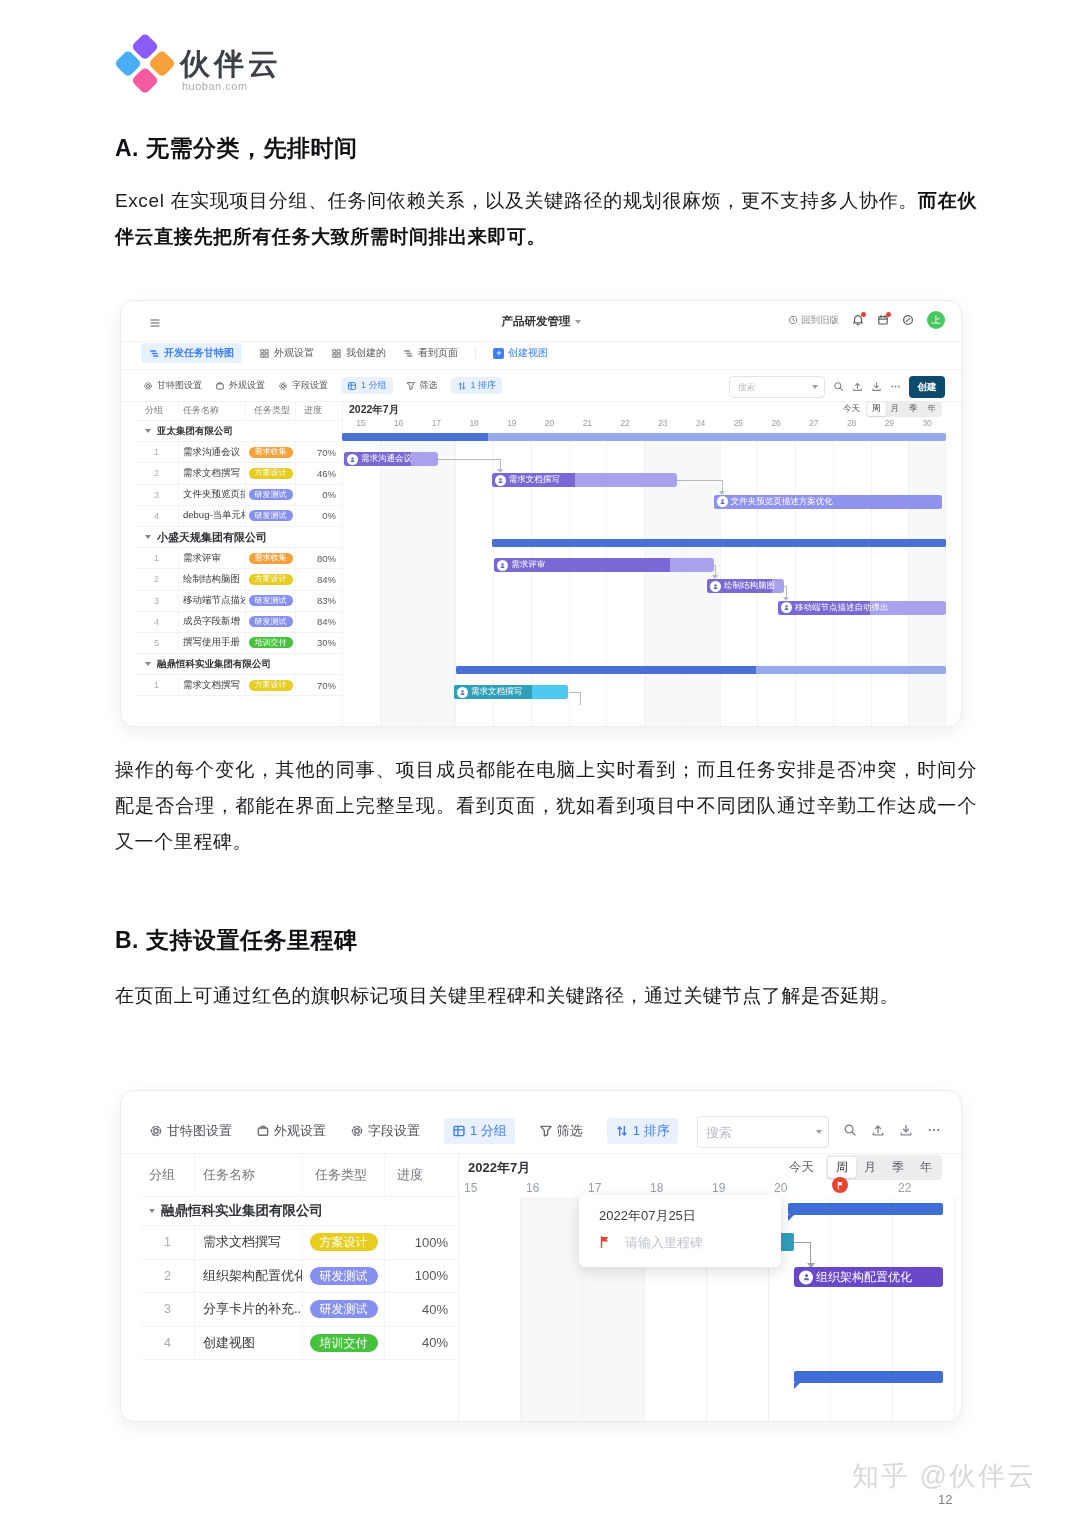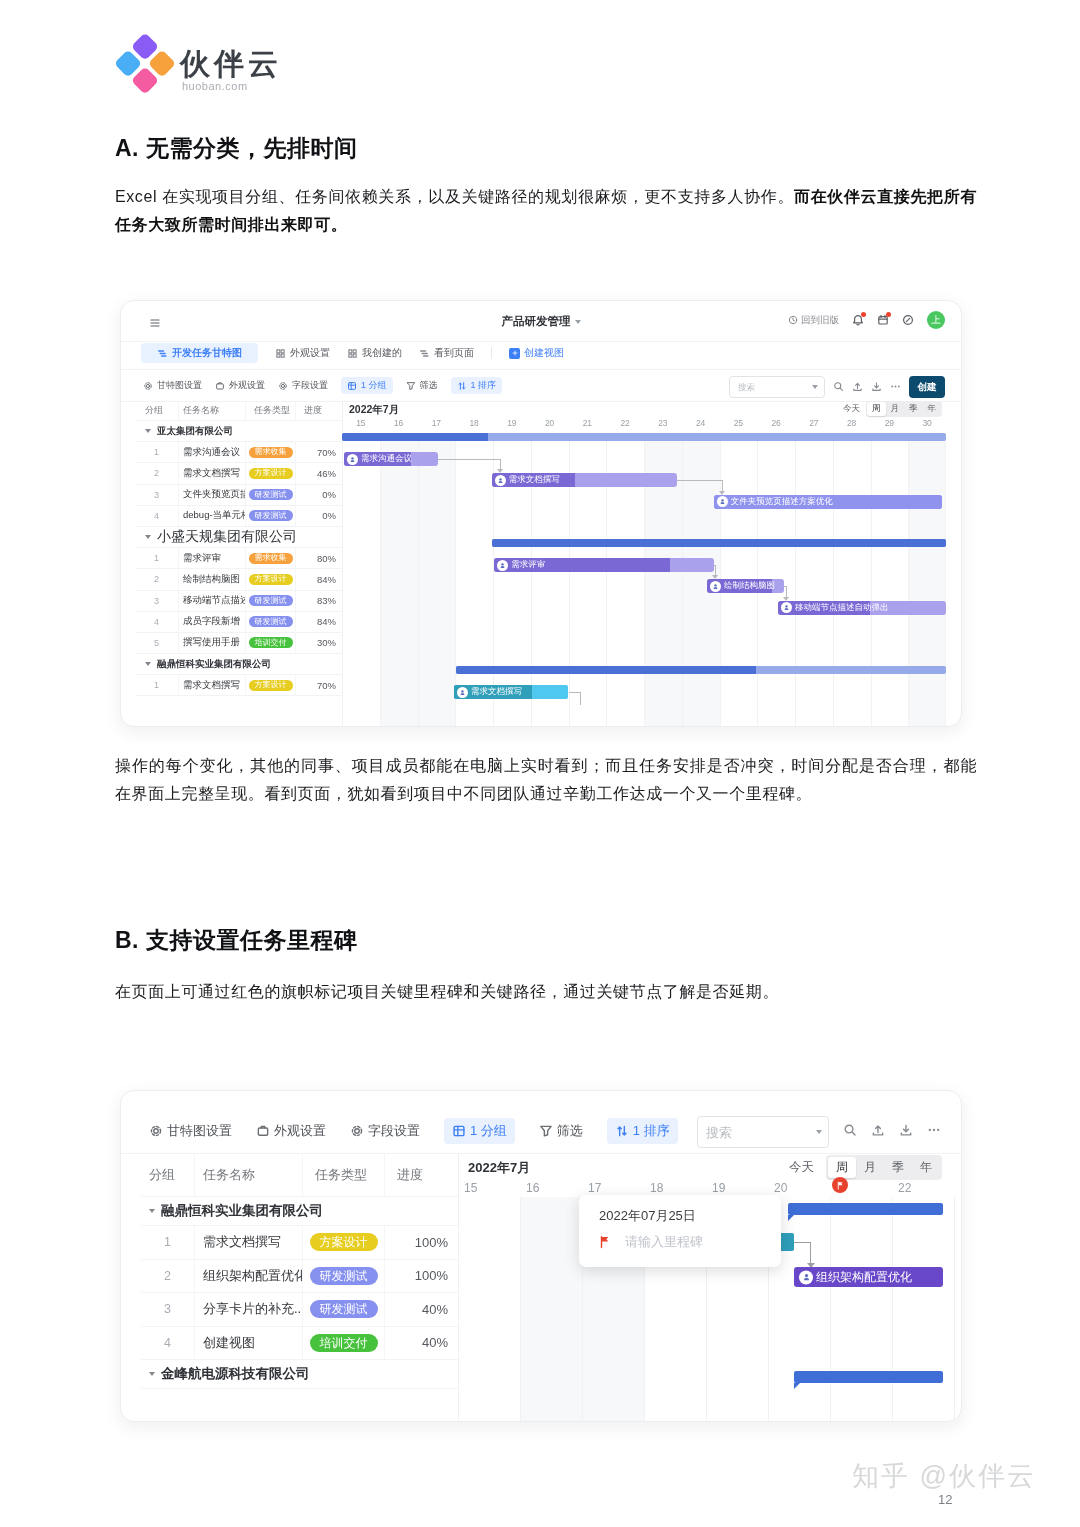--- a/index.html
+++ b/index.html
@@ -1,21 +1,21 @@
 <!DOCTYPE html>
 <html><head>
 <meta charset="utf-8">
 <style>
   html,body{margin:0;padding:0;background:#fff;}
   .page{position:relative;width:1080px;height:1527px;background:#fff;overflow:hidden;
         font-family:"Liberation Sans","DejaVu Sans",sans-serif;color:#17181a;}
   .abs{position:absolute;}
   
   .h-sec{position:absolute;left:115px;font-size:23px;font-weight:bold;color:#101114;letter-spacing:.5px;}
-  .para{position:absolute;left:115px;width:862px;font-size:16px;line-height:28px;color:#1b1c1f;letter-spacing:.6px;text-align:justify;}
+  .para{position:absolute;left:115px;width:862px;font-size:19px;line-height:36px;color:#1b1c1f;letter-spacing:.6px;text-align:justify;}
   .para b{font-weight:bold;color:#111;}
   
   .logo-ico{position:absolute;left:122px;top:42px;width:46px;height:46px;transform:rotate(45deg);}
   .logo-ico span{position:absolute;width:20px;height:20px;border-radius:5px;}
   .logo-name{position:absolute;left:180px;top:44px;font-size:30px;font-weight:bold;color:#3c4148;letter-spacing:4px;}
   .logo-dom{position:absolute;left:182px;top:80px;font-size:11px;color:#a9adb3;letter-spacing:.5px;}
   
   .shot{position:absolute;left:120px;width:840px;background:#fff;border:1px solid #ebedf0;
         border-radius:14px;box-shadow:0 5px 18px rgba(31,35,41,.07);overflow:hidden;}
   .hline{position:absolute;left:0;right:0;height:1px;background:#f1f2f4;}
@@ -24,21 +24,21 @@
   .s1-title{position:absolute;left:0;right:0;top:13px;text-align:center;font-size:11.5px;color:#2f3237;font-weight:bold;}
   .caret{display:inline-block;width:0;height:0;border-left:3.5px solid transparent;border-right:3.5px solid transparent;border-top:4px solid #9aa0a6;margin-left:4px;vertical-align:middle;}
   .tb-right{position:absolute;right:16px;top:10px;display:flex;align-items:center;gap:13px;}
   .tb-back{display:flex;align-items:center;gap:3px;font-size:9.5px;color:#86898f;}
   .icon-wrap{position:relative;display:inline-flex;}
   .dot{position:absolute;right:-2px;top:-2px;width:5px;height:5px;border-radius:50%;background:#f0412d;}
   .avatar{width:18px;height:18px;border-radius:50%;color:#fff;font-size:9.5px;display:flex;align-items:center;justify-content:center;}
   
   .s1-tabs{position:absolute;left:20px;top:42px;display:flex;align-items:center;gap:17px;font-size:10px;color:#55585e;}
   .tab{display:flex;align-items:center;gap:4px;white-space:nowrap;}
-  .tab.active{background:#e8f1ff;color:#3d7ff5;border-radius:4px;padding:3px 16px;font-weight:bold;}
+  .tab.active{background:#e8f1ff;color:#3d7ff5;border-radius:4px;padding:3px 8px;font-weight:bold;}
   .tab.accent{color:#3d7ff5;}
   .tabdiv{width:1px;height:12px;background:#e8e9eb;}
   .tools{position:absolute;display:flex;align-items:center;white-space:nowrap;}
   .titem{display:flex;align-items:center;gap:4px;}
   .titem.pill{background:#e9f1fe;color:#3d7ff5;border-radius:4px;}
   .titem.accent{color:#3d7ff5;}
   .srch{border:1px solid #e1e3e6;border-radius:4px;display:flex;align-items:center;color:#b8bcc2;}
   .srch input{border:none;outline:none;flex:1;min-width:0;background:transparent;font-family:inherit;}
   .srch input::placeholder{color:#b8bcc2;}
   .btn-create{background:#0c4a6e;color:#fff;border-radius:4px;display:flex;align-items:center;justify-content:center;font-weight:bold;}
@@ -55,21 +55,21 @@
   .bava{border-radius:50%;background:#fff;display:inline-flex;align-items:center;justify-content:center;flex:0 0 auto;}
   .conn{position:absolute;z-index:1;}
   .seg{display:flex;align-items:center;background:#ededef;border-radius:4px;}
   .seg span{border-radius:3px;color:#5d6066;}
   .seg span.on{background:#fff;box-shadow:0 1px 2px rgba(0,0,0,.12);color:#2f3237;}
   .daylab{position:absolute;color:#9aa0a6;text-align:center;}
   .wkend{position:absolute;background:#f7f8f9;z-index:0;}
   .notch{position:absolute;width:0;height:0;border-right:6px solid transparent;}
   
   .ttip{position:absolute;background:#fff;border-radius:7px;box-shadow:0 4px 16px rgba(0,0,0,.14);z-index:6;}
-  .ttip input{border:none;outline:none;font-family:Liberation Mono, monospace;font-size:13px;color:#303133;background:transparent;}
+  .ttip input{border:none;outline:none;font-family:Liberation Sans, sans-serif;font-size:13px;color:#303133;background:transparent;}
   .ttip input::placeholder{color:#c0c4cc;}
   .flagcircle{border-radius:50%;display:flex;align-items:center;justify-content:center;}
   
   .wmark{position:absolute;font-size:27px;color:#d7d8da;letter-spacing:2px;}
   .pgnum{position:absolute;font-size:13px;color:#7d8085;}
 </style>
 </head>
 <body>
 
 <div class="page">
@@ -267,21 +267,21 @@
           <div class="tcell" style="width:46px;justify-content:flex-end;padding-right:6px;color:#55585e;font-size:9.5px">0%</div>
         </div>
         <div class="trow" style="height:21.2px">
           <div class="tcell" style="width:44px;justify-content:center;color:#a9adb3;font-size:9px">4</div>
           <div class="tcell" style="width:67px;padding-left:4px;color:#35373b;font-size:9.5px">debug-当单元格...</div>
           <div class="tcell" style="width:50px;justify-content:center">
             <span class="typepill" style="background:#8690ef;font-size:8px;padding:1.5px 6px">研发测试</span>
           </div>
           <div class="tcell" style="width:46px;justify-content:flex-end;padding-right:6px;color:#55585e;font-size:9.5px">0%</div>
         </div>
-        <div class="trow" style="height:21.2px;font-size:14px;color:#2f3237;padding-left:10px;font-weight:normal">
+        <div class="trow" style="height:21.2px;font-size:11px;color:#2f3237;padding-left:10px;font-weight:bold">
           <span class="chev"></span>
           <span>小盛天规集团有限公司</span>
         </div>
         <div class="trow" style="height:21.2px">
           <div class="tcell" style="width:44px;justify-content:center;color:#a9adb3;font-size:9px">1</div>
           <div class="tcell" style="width:67px;padding-left:4px;color:#35373b;font-size:9.5px">需求评审</div>
           <div class="tcell" style="width:50px;justify-content:center">
             <span class="typepill" style="background:#f6a13c;font-size:8px;padding:1.5px 6px">需求收集</span>
           </div>
           <div class="tcell" style="width:46px;justify-content:flex-end;padding-right:6px;color:#55585e;font-size:9.5px">80%</div>
@@ -596,24 +596,20 @@
           <div class="tcell" style="width:73px;justify-content:flex-end;padding-right:10px;color:#55585e;font-size:13px">40%</div>
         </div>
         <div class="trow" style="height:33.5px">
           <div class="tcell" style="width:54px;justify-content:center;color:#a9adb3;font-size:12.5px">4</div>
           <div class="tcell" style="width:108px;padding-left:8px;color:#35373b;font-size:13px">创建视图</div>
           <div class="tcell" style="width:82px;justify-content:center">
             <span class="typepill" style="background:#47c23c;font-size:12px;padding:3px 10px">培训交付</span>
           </div>
           <div class="tcell" style="width:73px;justify-content:flex-end;padding-right:10px;color:#55585e;font-size:13px">40%</div>
         </div>
-        <div class="trow" style="height:29px;font-size:13.5px;color:#2f3237;padding-left:8px;font-weight:bold">
-          <span class="chev"></span>
-          <span>金峰航电源科技有限公司</span>
-        </div>
       </div>
     <div class="vline" style="left:337px;top:62px;height:240px"></div>
     <div class="abs" style="left:337px;top:62px;width:502px;height:268px;overflow:hidden" id="s2-gantt">
         <div class="wkend" style="left:62px;top:44px;width:62px;height:224px"></div>
         <div class="wkend" style="left:124px;top:44px;width:62px;height:224px"></div>
         <div class="vline" style="left:0px;top:44px;height:224px;background:#f0f1f3"></div>
         <div class="vline" style="left:62px;top:44px;height:224px;background:#f0f1f3"></div>
         <div class="vline" style="left:124px;top:44px;height:224px;background:#f0f1f3"></div>
         <div class="vline" style="left:186px;top:44px;height:224px;background:#f0f1f3"></div>
         <div class="vline" style="left:248px;top:44px;height:224px;background:#f0f1f3"></div>

